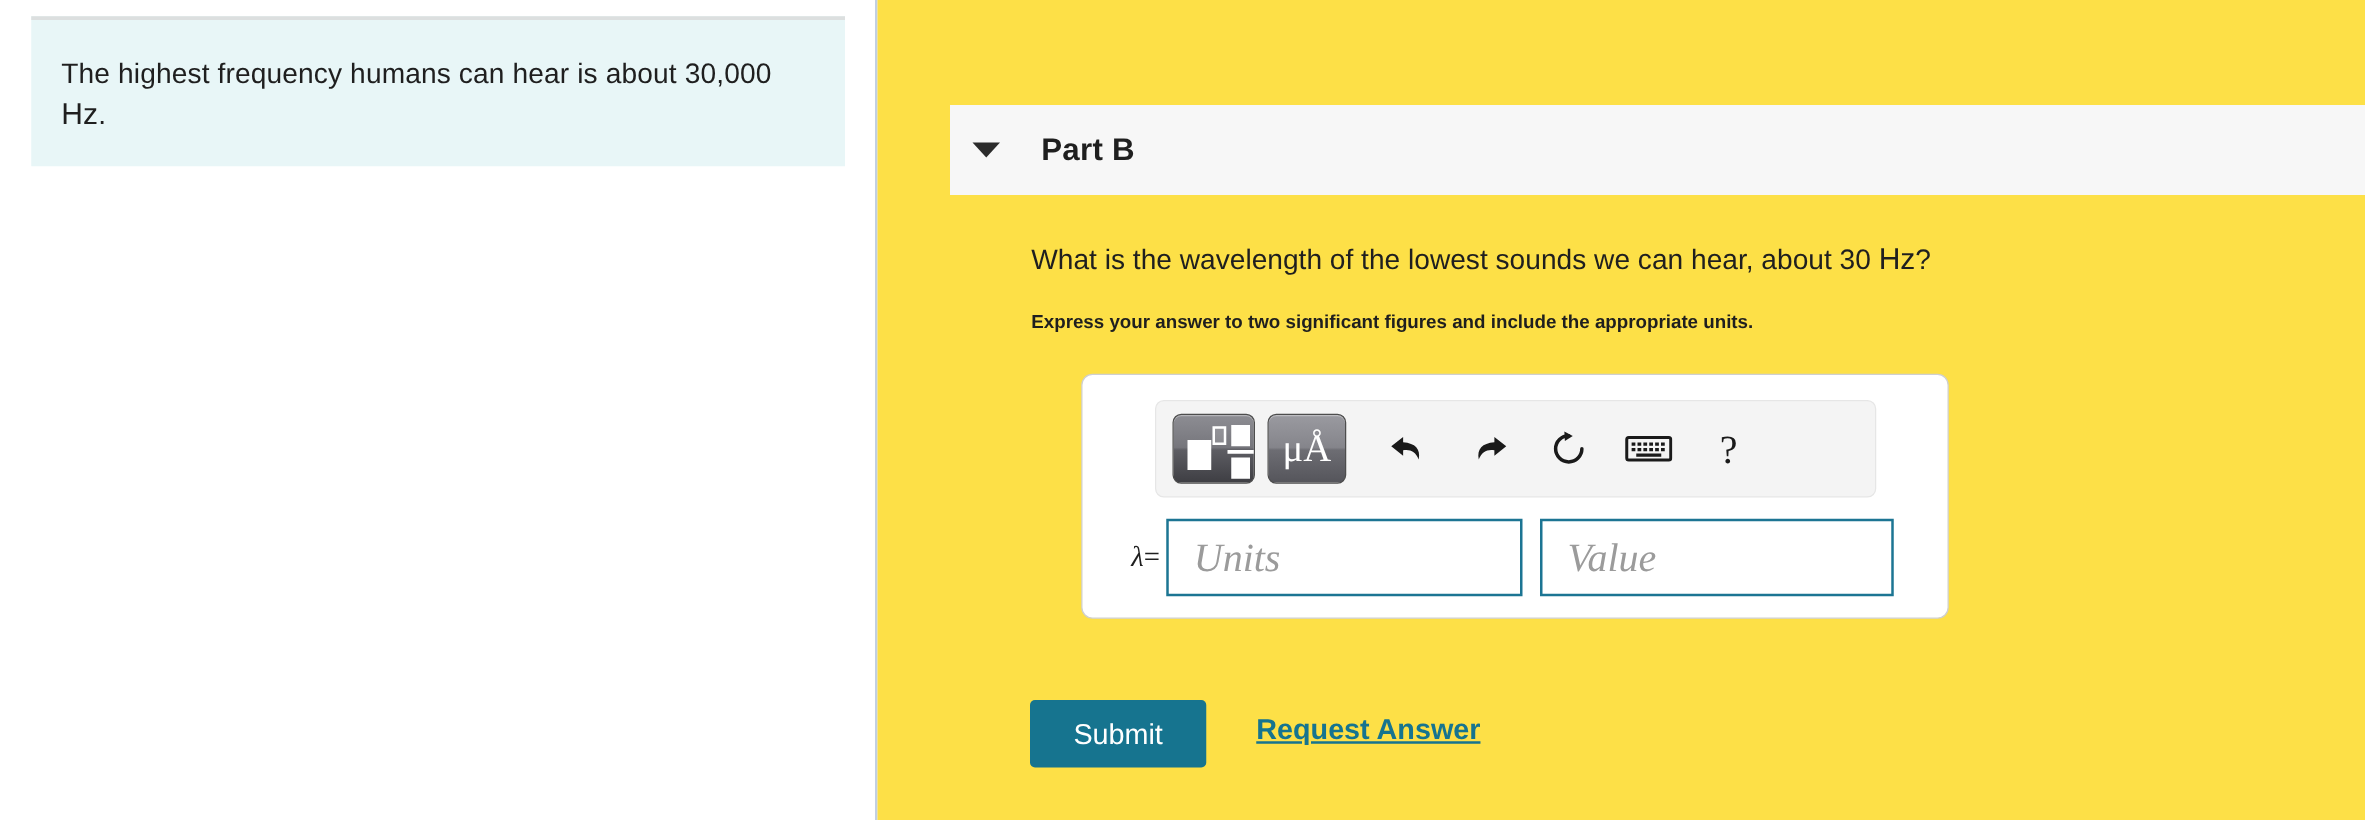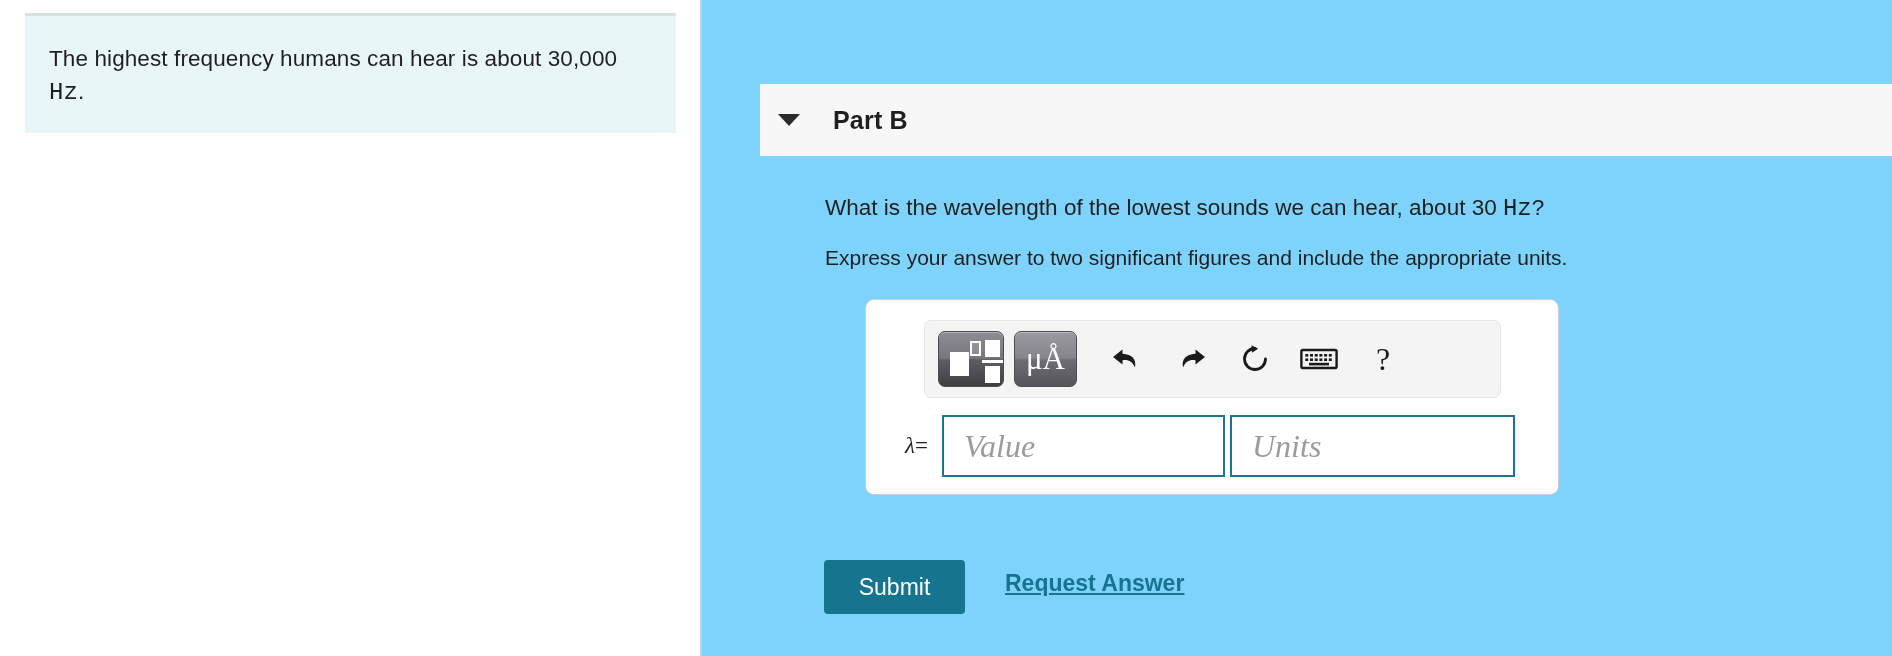--- a/index.html
+++ b/index.html
@@ -34,38 +34,38 @@
     padding: 26px 24px 24px 24px;
   }
   .hint-text {
     font-size: 22.5px;
     line-height: 33px;
     color: #1f1f1f;
     letter-spacing: 0.1px;
     max-width: 580px;
   }
   .mathunit {
-    font-family: Liberation Mono, monospace;
+    font-family: Liberation Sans, sans-serif;
     font-size: 24px;
   }
 
   
   .v-divider {
     position: absolute;
     left: 700px; top: 0;
     width: 2px; height: 656px;
     background: #c2d0e2;
   }
 
   
   .right-panel {
     position: absolute;
     left: 702px; top: 0;
     width: 1190px; height: 656px;
-    background: #7dd3fc;
+    background: #fde047;
     padding-left: 23px;
   }
 
   .part-header {
     position: absolute;
     left: 58px; top: 84px;
     width: 1132px; height: 72px;
     background: #f7f7f7;
     display: flex;
     align-items: center;
@@ -90,22 +90,22 @@
     position: absolute;
     left: 123px; top: 193px;
     font-size: 22.5px;
     color: #1f1f1f;
     line-height: 30px;
     white-space: nowrap;
   }
   .instruction-text {
     position: absolute;
     left: 123px; top: 243px;
-    font-size: 21px;
-    font-weight: normal;
+    font-size: 15px;
+    font-weight: bold;
     color: #1f1f1f;
     line-height: 30px;
     white-space: nowrap;
   }
 
   
   .answer-box {
     position: absolute;
     left: 122px; top: 299px;
     width: 694px; height: 196px;
@@ -325,22 +325,22 @@
         </div>
 
         <div class="bar-icon">
           <span class="help-q">?</span>
         </div>
 
       </div>
 
       <div class="input-row">
         <div class="lambda-label"><span>λ</span><span class="eq">=</span></div>
+        <input class="ans-input units-input" type="text" placeholder="Units" style="">
         <input class="ans-input value-input" type="text" placeholder="Value" style="">
-        <input class="ans-input units-input" type="text" placeholder="Units" style="">
       </div>
 
     </div>
 
     <button class="submit-btn">Submit</button>
     <a class="request-link">Request Answer</a>
 
   </div>
 </div>
 

